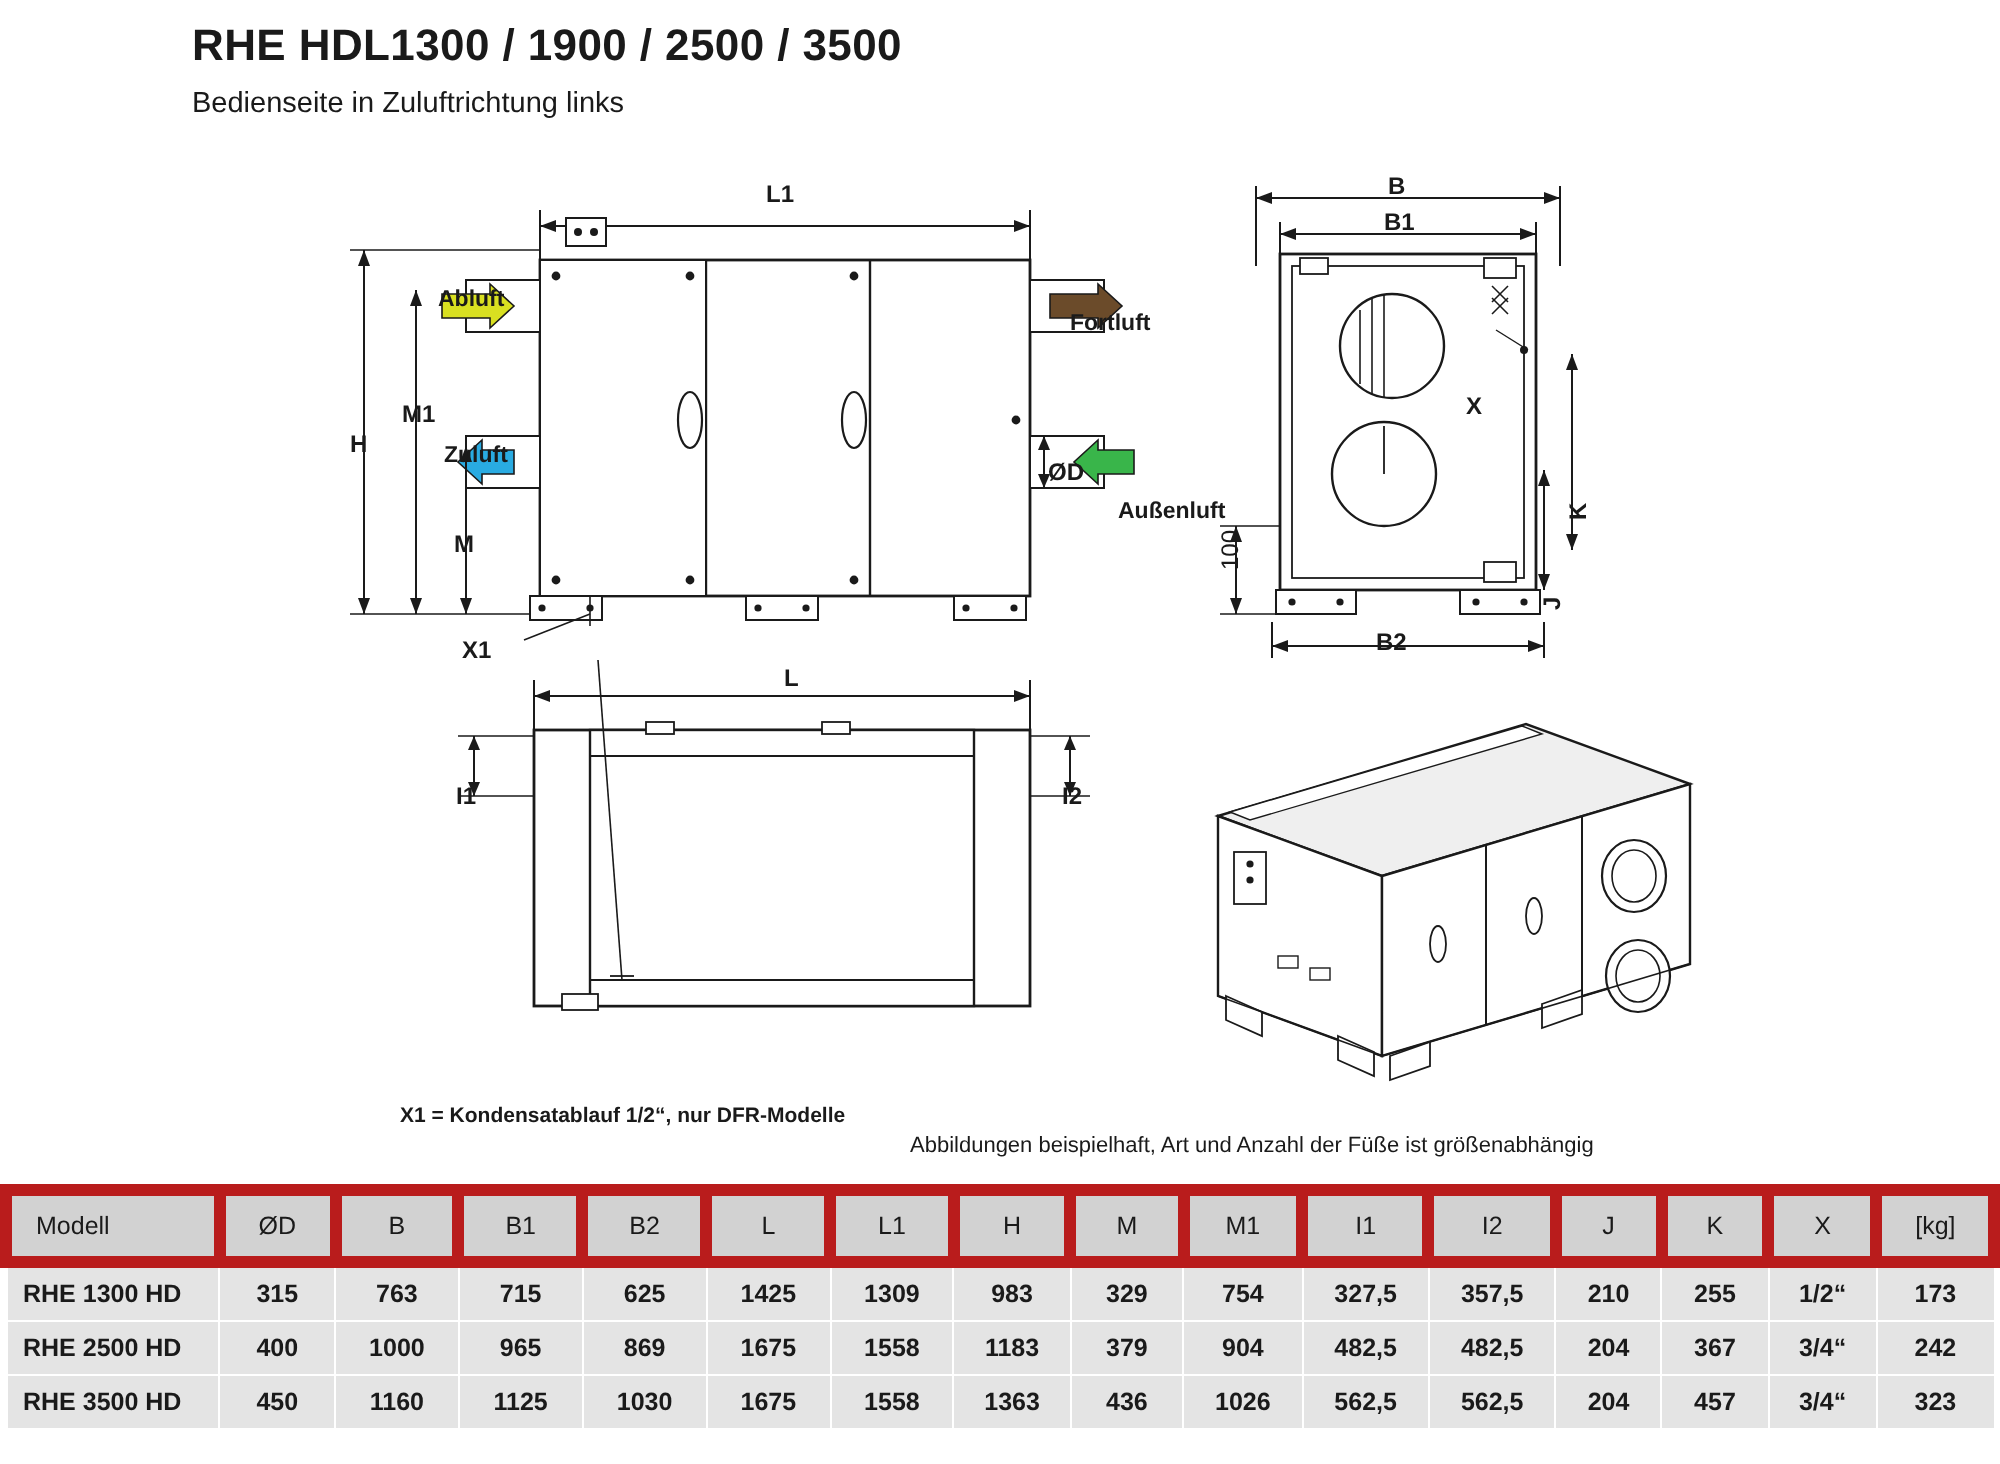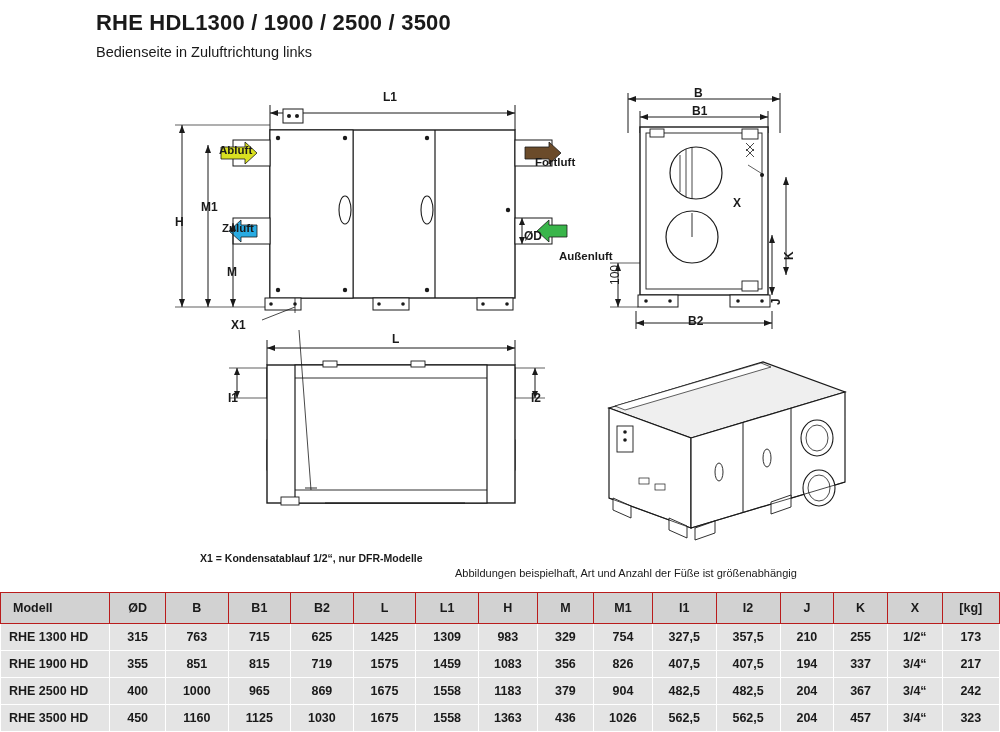--- a/index.html
+++ b/index.html
@@ -31,22 +31,22 @@
   .note{position:absolute;font-size:10.5px;font-weight:bold;}
   .note2{position:absolute;font-size:11px;}
 
   
   table.spec{
     position:absolute;left:0;top:592px;
     width:1000px;border-collapse:collapse;
     font-size:12.5px;
   }
   table.spec th{
-    background:#d2d2d2;border:1px solid #b91c1c;
-    font-weight:bold;padding:5px 6px;text-align:center;
+    background:#d2d2d2;border:6px solid #b91c1c;
+    font-weight:normal;padding:5px 6px;text-align:center;
     height:20px;
   }
   table.spec th.first{text-align:left;padding-left:12px;}
   table.spec td{
     background:#e4e4e4;border:1px solid #ffffff;
     padding:4px 2px;text-align:center;font-weight:bold;
     height:18px;
   }
   table.spec td.first{text-align:left;padding-left:8px;}
   svg{display:block;}
@@ -333,38 +333,20 @@
         <td>329</td>
         <td>754</td>
         <td>327,5</td>
         <td>357,5</td>
         <td>210</td>
         <td>255</td>
         <td>1/2“</td>
         <td>173</td>
       </tr>
       <tr>
-        <td class="first">RHE 1900 HD</td>
-        <td>355</td>
-        <td>851</td>
-        <td>815</td>
-        <td>719</td>
-        <td>1575</td>
-        <td>1459</td>
-        <td>1083</td>
-        <td>356</td>
-        <td>826</td>
-        <td>407,5</td>
-        <td>407,5</td>
-        <td>194</td>
-        <td>337</td>
-        <td>3/4“</td>
-        <td>217</td>
-      </tr>
-      <tr>
         <td class="first">RHE 2500 HD</td>
         <td>400</td>
         <td>1000</td>
         <td>965</td>
         <td>869</td>
         <td>1675</td>
         <td>1558</td>
         <td>1183</td>
         <td>379</td>
         <td>904</td>

